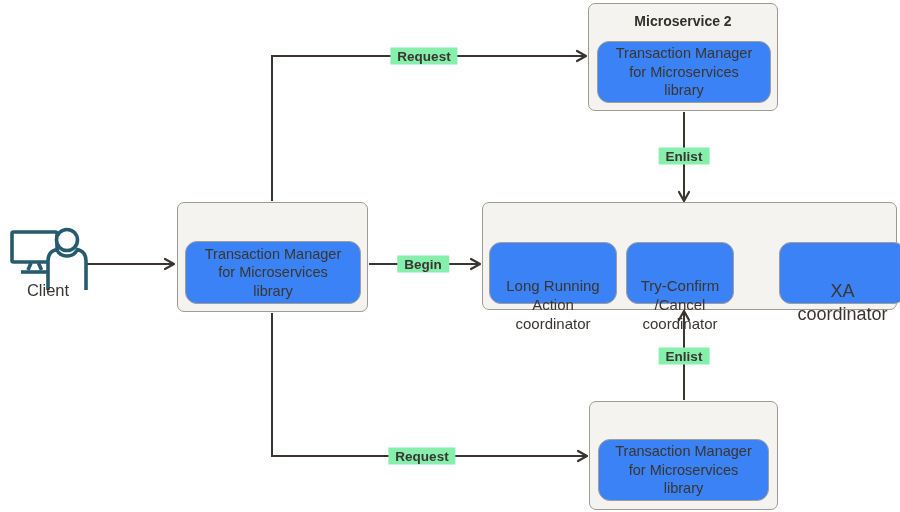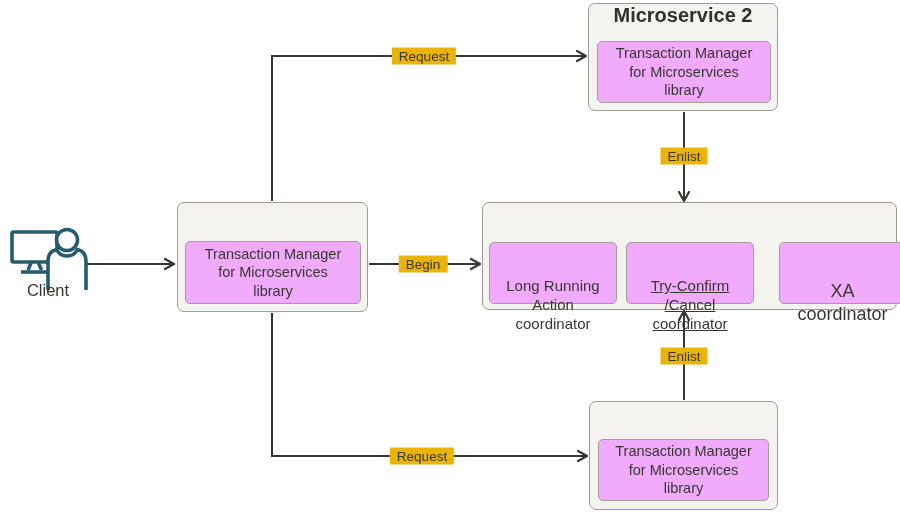--- a/index.html
+++ b/index.html
@@ -22,53 +22,55 @@
   }
   .node-box {
     position: absolute;
     background: #f4f3f0;
     border: 1px solid #9f9b93;
     border-radius: 7px;
     box-sizing: border-box;
   }
   .node-title {
     display: block;
+    padding-top: 9px;
     text-align: center;
     font-weight: bold;
-    font-size: 20px;
+    font-size: 14px;
     color: #33302b;
   }
   .inner-box {
     position: absolute;
-    background: #f0abfc;
+    background: #3b82f6;
     border: 1px solid #a29e96;
-    border-radius: 5px;
+    border-radius: 12px;
     box-sizing: border-box;
     text-align: center;
     font-size: 14.5px;
     line-height: 1.27;
     color: #3a3531;
     white-space: pre-line;
   }
   .inner-box.center {
     display: flex;
     align-items: center;
     justify-content: center;
   }
   .inner-box.top {
     padding-top: 14px;
   }
   .edge-label {
     position: absolute;
     transform: translate(-50%, -50%);
-    background: #eab308;
+    background: #86efac;
     padding: 1px 7px;
     font-size: 13.5px;
     color: #3a3531;
     white-space: nowrap;
+    font-weight: bold;
   }
   .client-label {
     position: absolute;
     left: 6px;
     top: 281px;
     width: 84px;
     text-align: center;
     font-size: 16.5px;
     color: #3a3531;
   }
@@ -132,21 +134,21 @@
 library</span>
     </div>
   </div>
 
   <div class="node-box" style="left:482px; top:202px; width:415px; height:108px;">
     <div class="inner-box top" style="left:6px; top:39px; width:128px; height:62px; font-size:15px;">
       <span>Long Running
 Action
 coordinator</span>
     </div>
-    <div class="inner-box top" style="left:143px; top:39px; width:128px; height:62px; font-size:15px;text-decoration:underline;">
+    <div class="inner-box top" style="left:143px; top:39px; width:108px; height:62px; font-size:15px;">
       <span>Try-Confirm
 /Cancel
 coordinator</span>
     </div>
     <div class="inner-box top" style="left:296px; top:39px; width:127px; height:62px; font-size:18px;">
       <span>XA
 coordinator</span>
     </div>
   </div>
 

